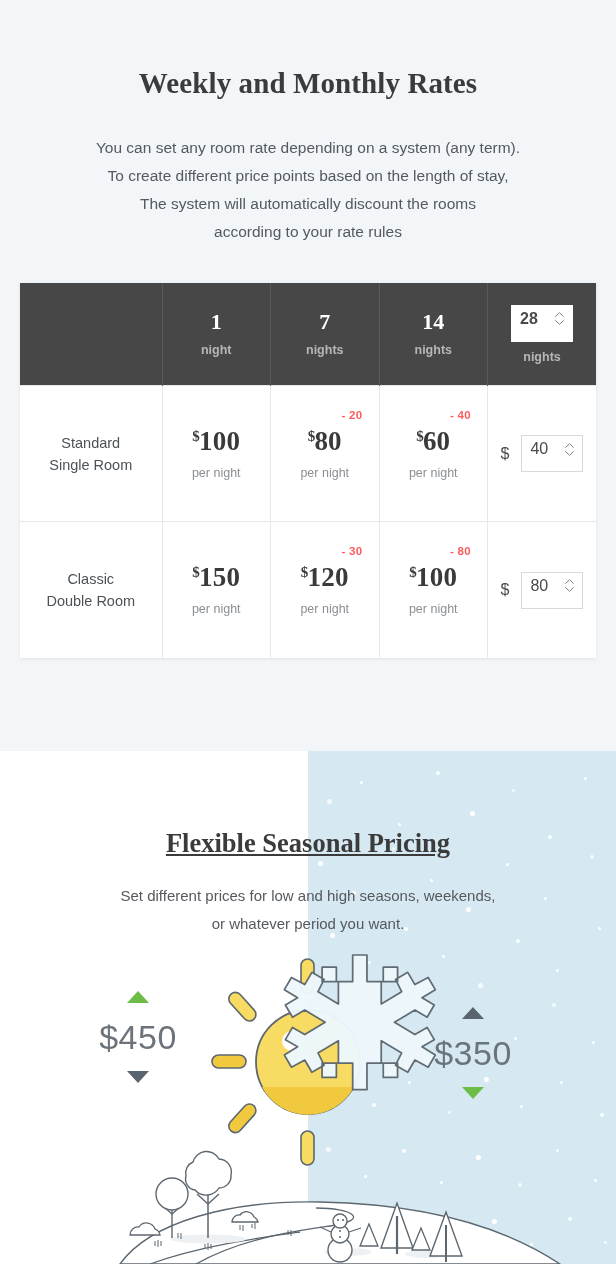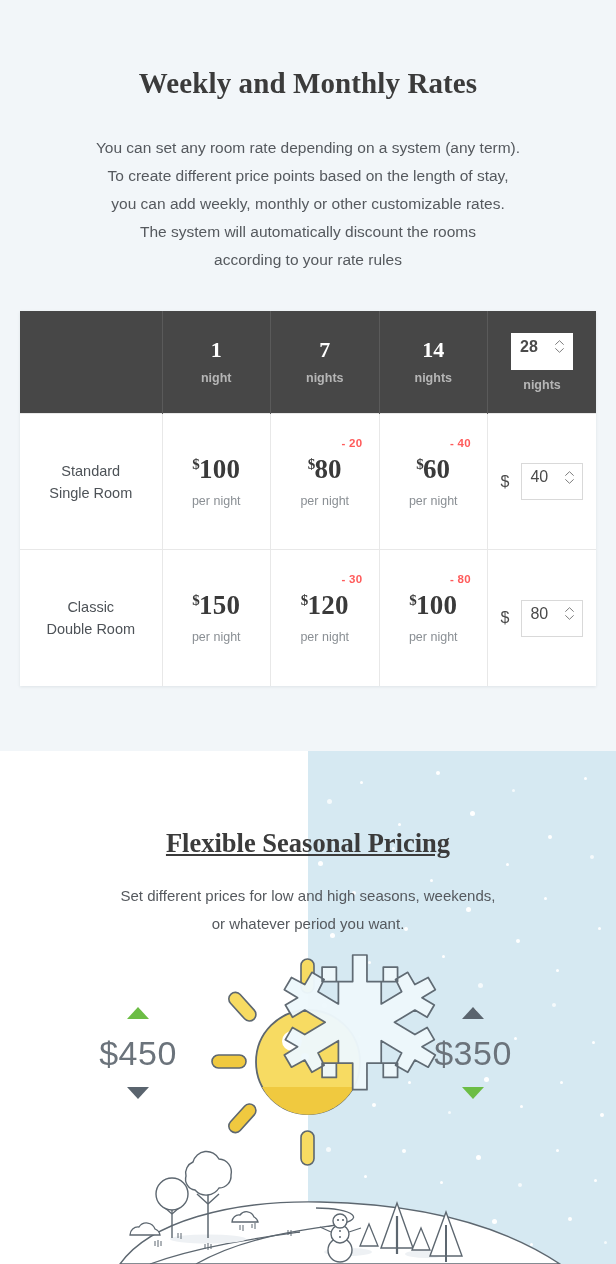--- a/index.html
+++ b/index.html
@@ -192,21 +192,21 @@
     color: #55595e;
     z-index: 4;
   }
 
   .price-block {
     position: absolute;
     width: 150px;
     text-align: center;
     z-index: 5;
   }
-  .price-block.left  { left: 63px;  top: 256px; }
+  .price-block.left  { left: 63px;  top: 240px; }
   .price-block.right { left: 398px; top: 256px; }
   .season-price {
     font-size: 34px;
     color: #6b737b;
     line-height: 1;
     letter-spacing: .5px;
   }
   .tri {
     width: 0; height: 0;
     margin: 0 auto;
@@ -226,21 +226,20 @@
 </head>
 <body>
 
 <div class="section-rates">
 
   <h1 class="s1-title">Weekly and Monthly Rates</h1>
 
   <div class="s1-sub">
     <div>You can set any room rate depending on a system (any term).</div>
     <div>To create different price points based on the length of stay,</div>
-    <div>you can add weekly, monthly or other customizable rates.</div>
     <div>The system will automatically discount the rooms</div>
     <div>according to your rate rules</div>
   </div>
 
   <div class="rate-table-wrap">
     <table class="rt">
       <thead>
         <tr>
           <th class="rt-corner"></th>
 

